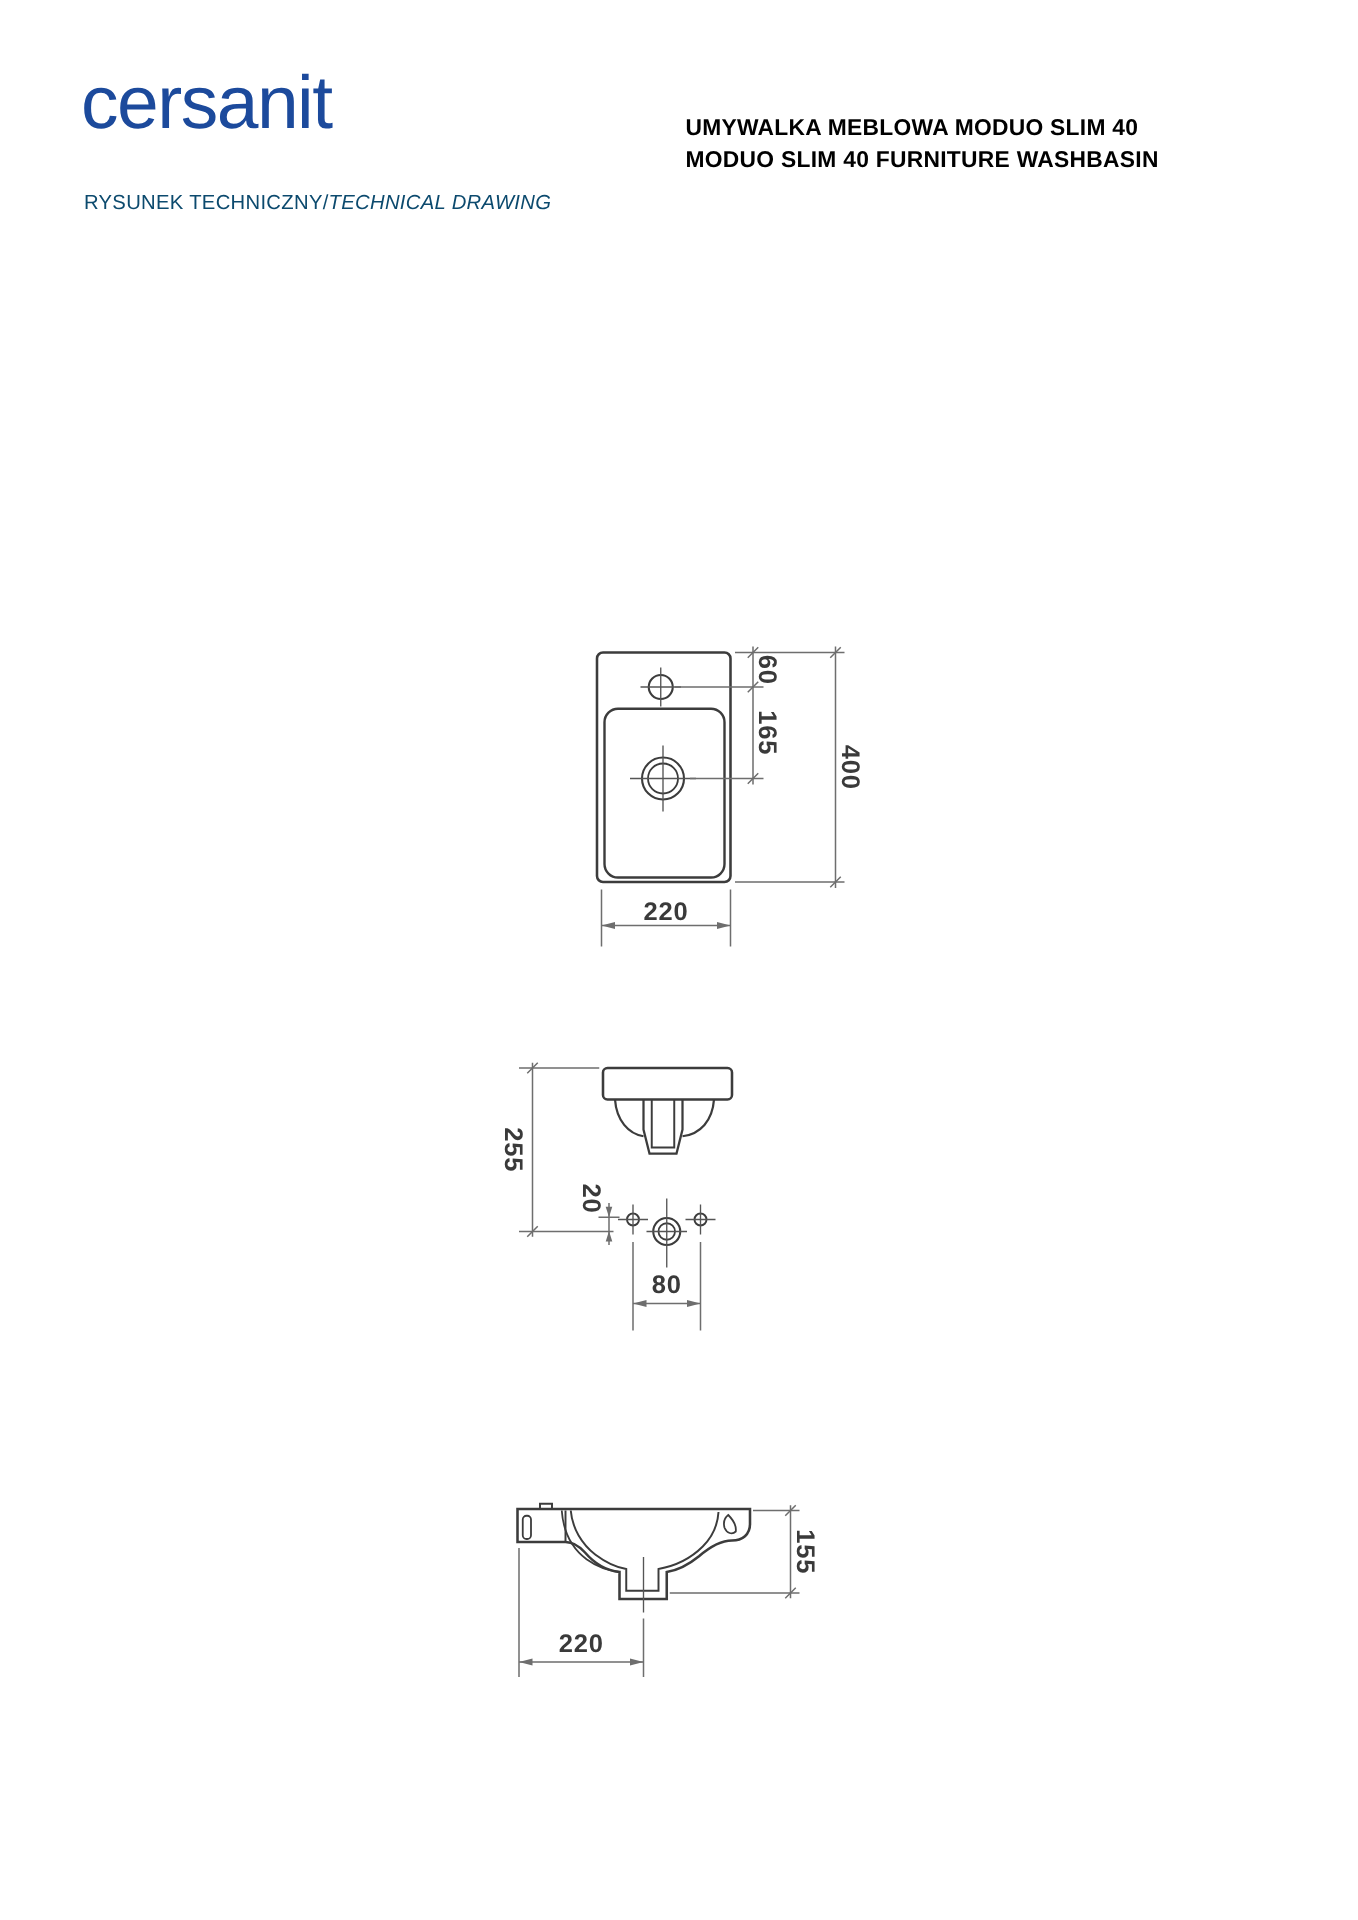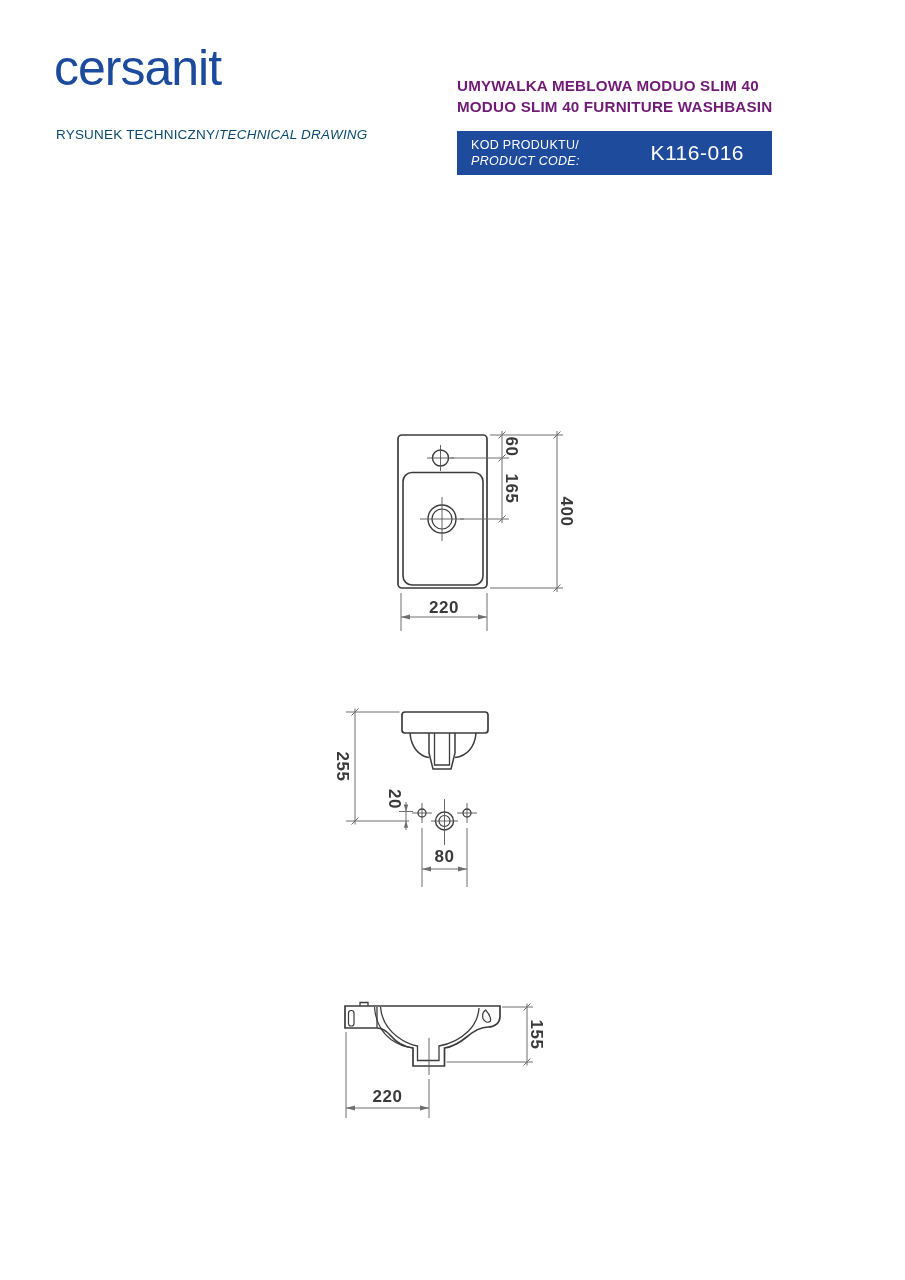--- a/index.html
+++ b/index.html
@@ -3,21 +3,21 @@
 <meta charset="utf-8">
 <style>
   html,body{margin:0;padding:0;background:#fff;}
   .page{position:relative;width:900px;height:1280px;background:#fff;overflow:hidden;
         font-family:"Liberation Sans",sans-serif;}
   .logo{position:absolute;left:54px;top:42px;font-size:50px;line-height:52px;
         font-weight:500;letter-spacing:-1px;color:#1c4a9c;}
   .tagline{position:absolute;left:56px;top:127px;font-size:13.5px;color:#0c4a6e;letter-spacing:.2px;}
   .tagline em{font-style:italic;}
   .title-block{position:absolute;left:457px;top:75px;font-size:15.2px;font-weight:700;
-        color:#701a75;line-height:21px;letter-spacing:.2px;}
+        color:#000000;line-height:21px;letter-spacing:.2px;}
   .title-block .en{}
   .code-box{position:absolute;left:457px;top:131px;width:315px;height:44px;background:#1e4b9c;
         color:#fff;display:flex;align-items:center;padding:0 14px;box-sizing:border-box;}
   .code-labels{font-size:12.5px;line-height:16px;letter-spacing:.3px;}
   .code-labels .en{font-style:italic;}
   .code-value{margin-left:auto;margin-right:14px;font-size:21px;letter-spacing:.5px;}
   svg{position:absolute;overflow:visible;}
   .part{stroke:#3c3c3c;fill:none;}
   .dimline{stroke:#6e6e6e;stroke-width:1;fill:none;}
   .cross{stroke:#555;stroke-width:.9;fill:none;}
@@ -31,27 +31,20 @@
 <div class="page">
 
   <div class="logo">cersanit</div>
   <div class="tagline"><span>RYSUNEK TECHNICZNY/</span><em>TECHNICAL DRAWING</em></div>
 
   <div class="title-block">
     <div class="pl">UMYWALKA MEBLOWA MODUO SLIM 40</div>
     <div class="en">MODUO SLIM 40 FURNITURE WASHBASIN</div>
   </div>
 
-  <div class="code-box">
-    <div class="code-labels">
-      <div>KOD PRODUKTU/</div>
-      <div class="en">PRODUCT CODE:</div>
-    </div>
-    <div class="code-value">K116-016</div>
-  </div>
 
   <svg style="left:370px;top:420px" width="230" height="230" viewBox="370 420 230 230">
     <g>
       <rect class="part" x="398" y="435" width="89" height="153" rx="4" stroke-width="1.7" fill="#fff"></rect>
       <rect class="part" x="403" y="472.5" width="80" height="112.5" rx="9" stroke-width="1.6"></rect>
     </g>
     <g>
       <circle class="part" cx="440.5" cy="458" r="8" stroke-width="1.4"></circle>
       <path class="cross" d="M427,458 H454 M440.5,445 V471"></path>
     </g>

